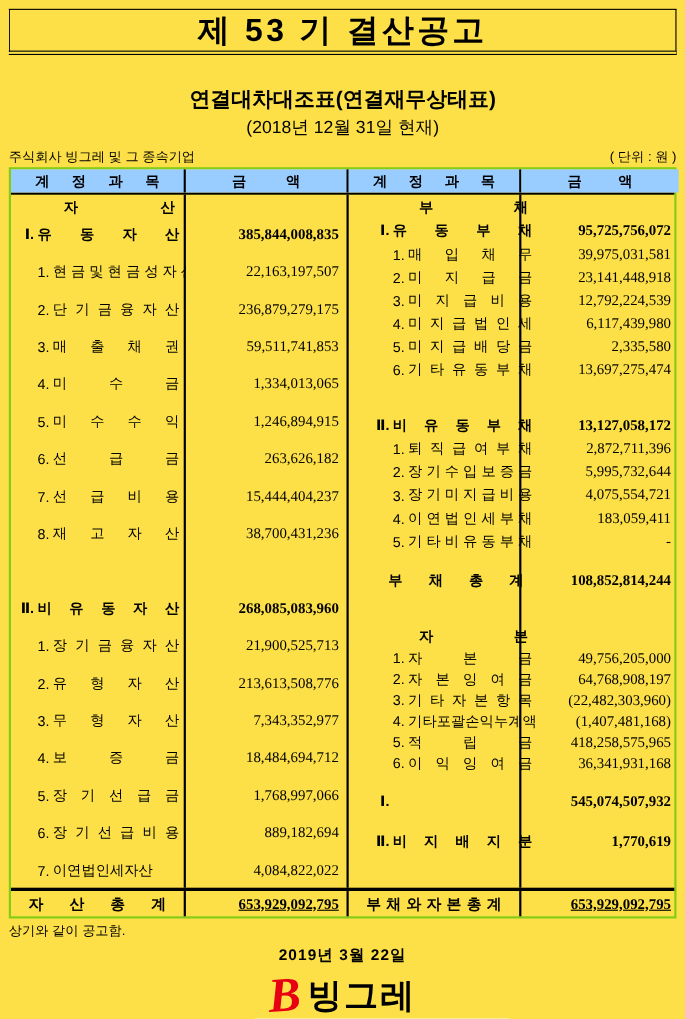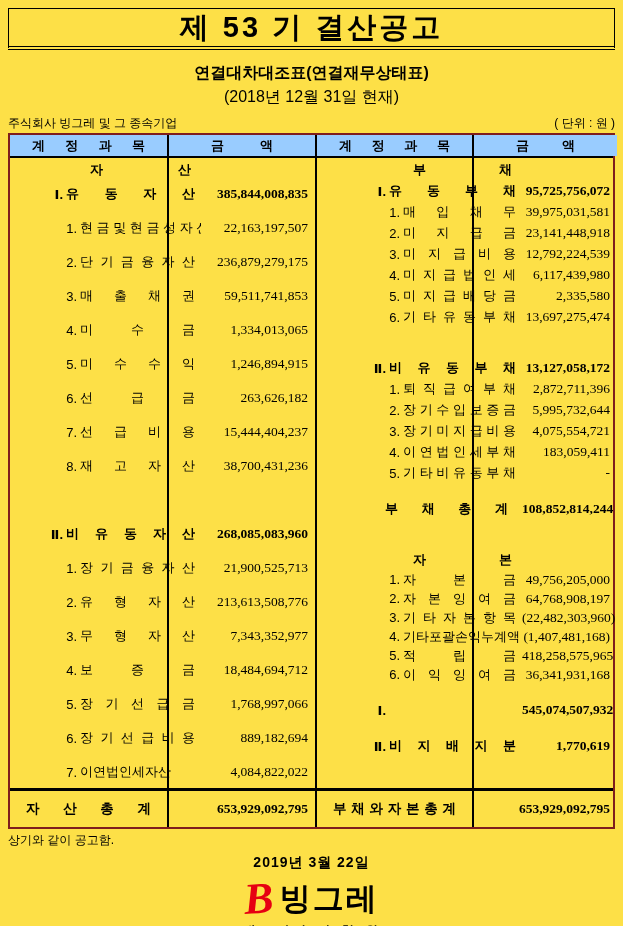--- a/index.html
+++ b/index.html
@@ -4,38 +4,38 @@
 <style>
   * { box-sizing: border-box; margin: 0; padding: 0; }
   body { background: #fff; font-family: "Liberation Sans", "DejaVu Sans", sans-serif; color: #000; }
   .page { width: 623px; height: 926px; padding: 8px 8px 0 8px; overflow: hidden; background: #fde047; }
 
   
   .title-box { border: 1px solid #000; border-bottom: 4px double #000; height: 42px;
     display: flex; align-items: center; justify-content: center; }
   .title-box h1 { font-size: 29px; font-weight: bold; letter-spacing: 3px; color: #000; }
 
-  .subtitle { text-align: center; font-size: 16px; font-weight: bold; margin-top: 13px; }
+  .subtitle { text-align: center; font-size: 19px; font-weight: bold; margin-top: 27px; }
   .asof { text-align: center; font-size: 16px; margin-top: 3px; }
 
   .meta-row { display: flex; justify-content: space-between; align-items: flex-end;
     font-size: 12px; font-weight: normal; margin-top: 7px; margin-bottom: 1px; }
 
   
-  .bs-table { border: 2px solid #7f1d1d; width: 607px; }
+  .bs-table { border: 2px solid #84cc16; width: 607px; }
   .thead { display: grid; grid-template-columns: 159px 148px 157px 143px; border-bottom: 2px solid #000; }
   .thead .hcell { background: #99CCFF; height: 21px; display: flex; align-items: center;
     font-size: 13px; font-weight: bold; }
   .thead .hcell span { flex: 1; text-align: justify; text-align-last: justify; }
   .thead .hcell.acct span { padding: 0 22px; }
   .thead .hcell.amt  span { padding: 0 42px; }
   .thead .hcell:not(:last-child) { border-right: 2px solid #000; }
 
   .tbody { display: grid; grid-template-columns: 307px 300px; height: 630px; }
-  .half { overflow: hidden; display: flex; flex-direction: column; padding-left: 32px; }
+  .half { overflow: hidden; display: flex; flex-direction: column; }
   .half.left  { border-right: 2px solid #000;
     background: linear-gradient(#000,#000) no-repeat 157px 0 / 2px 100%; }
   .half.right { background: linear-gradient(#000,#000) no-repeat 155px 0 / 2px 100%; }
 
   .row { display: grid; height: 20px; align-items: center; }
   .half.left  .row { grid-template-columns: 159px 1fr; margin-top: 14px; }
   .half.right .row { grid-template-columns: 157px 1fr; margin-top: 1px; margin-left: 16px; }
   .half.left  .row:nth-child(1) { margin-top: 2px; }
   .half.left  .row:nth-child(2) { margin-top: 4px; }
   .half.right .row:nth-child(1) { margin-top: 2px; }
@@ -55,27 +55,27 @@
   .row.total .cell.name .lbl { padding-left: 4px; padding-right: 14px; }
 
   .row.header .lbl, .row.section .lbl, .row.total .lbl { font-weight: bold; }
   .row.header .num, .row.section .num, .row.total .num { font-weight: bold; }
 
   .cell.amt { font-family: "Liberation Serif", "DejaVu Serif", serif; font-size: 13.5px;
     text-align: right; padding-right: 7px; white-space: nowrap; }
   .row.section .cell.amt, .row.total .cell.amt { font-weight: bold; }
 
   .tfoot { display: grid; grid-template-columns: 159px 148px 157px 143px;
-    border-top: 3px solid #000; height: 39px; align-items: center; }
+    border-top: 3px solid #000; height: 26px; align-items: center; }
   .tfoot .fcell { height: 100%; display: flex; align-items: center; }
   .tfoot .fcell:not(:last-child) { border-right: 2px solid #000; }
   .tfoot .flabel { flex: 1; font-size: 13.5px; font-weight: bold;
     text-align: justify; text-align-last: justify; padding: 0 16px; }
   .tfoot .famount { flex: 1; font-family: "Liberation Serif", "DejaVu Serif", serif;
-    font-size: 13.5px; font-weight: bold; text-align: right; padding-right: 7px; }
+    font-size: 13.5px; font-weight: bold; text-align: right; padding-right: 7px; text-decoration: underline; }
 
   .notice { font-size: 12px; margin-top: 3px; }
   .announce-date { text-align: center; font-size: 14px; font-weight: bold; margin-top: 5px; letter-spacing: 1px; }
 
   .logo-row { display: flex; align-items: center; justify-content: center; margin-top: 6px; height: 42px; }
   .logo-mark { color: #E60012; font-family: "Liberation Serif", "DejaVu Serif", serif;
     font-style: italic; font-weight: bold; font-size: 44px; line-height: 38px;
     transform: rotate(-4deg); margin-right: 6px; }
   .logo-text { font-size: 31px; font-weight: bold; letter-spacing: 2px; }
 

